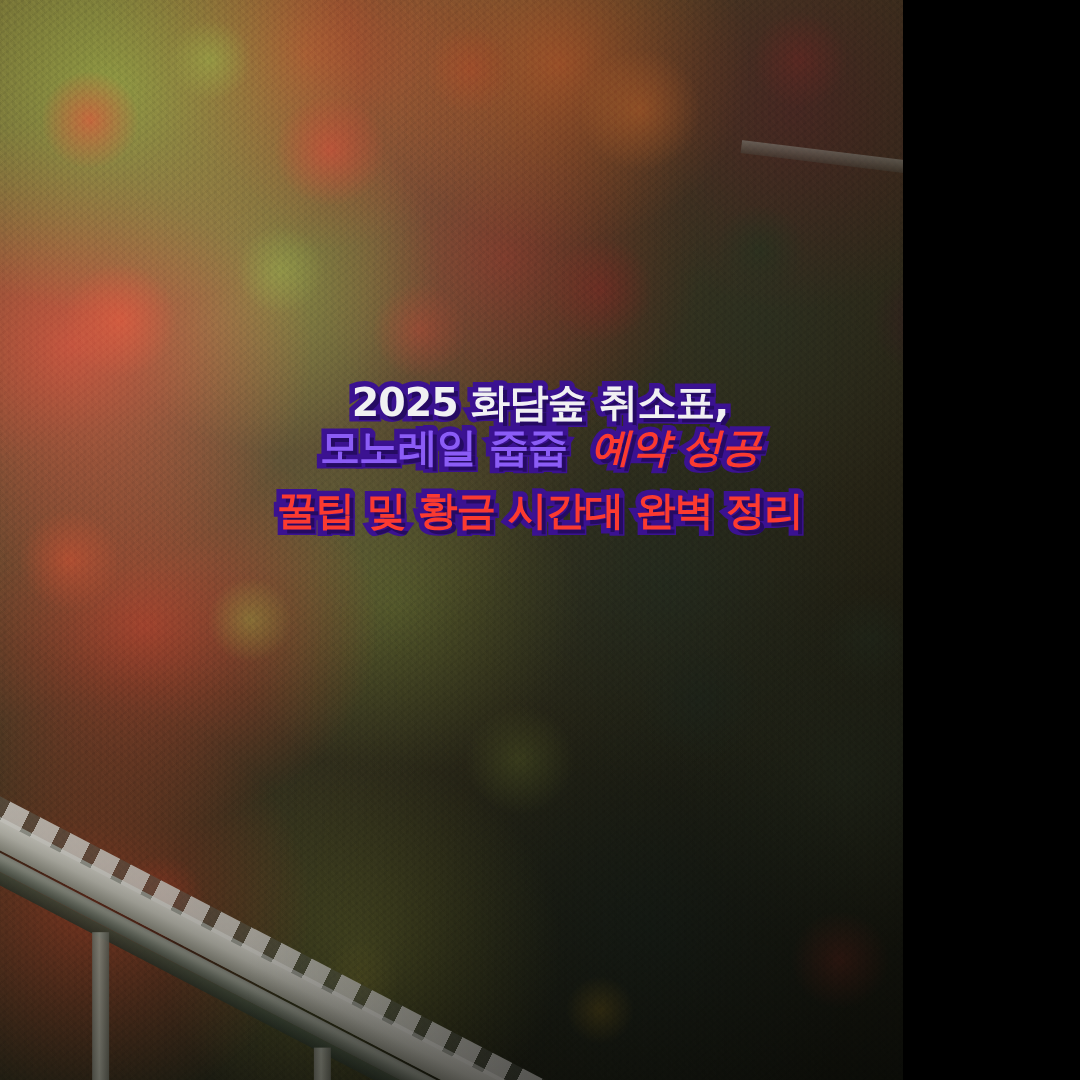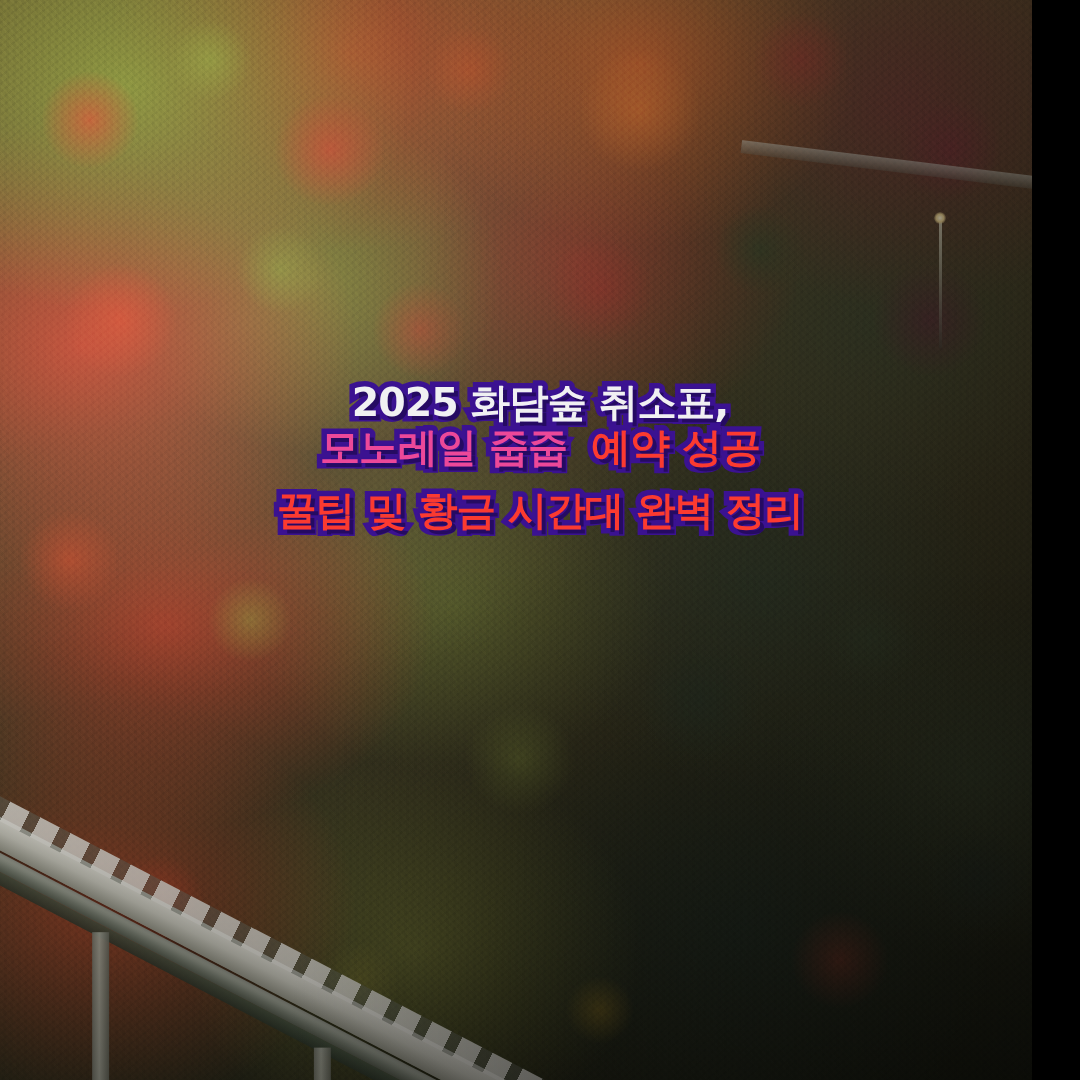--- a/index.html
+++ b/index.html
@@ -7,21 +7,21 @@
     margin: 0;
     padding: 0;
     background: #000;
   }
   body {
     font-family: "Liberation Sans", sans-serif;
   }
 
   #thumbnail-card {
     position: relative;
-    width: 1032px;
+    width: 903px;
     height: 1080px;
     overflow: hidden;
     background: #2b2418;
     isolation: isolate;
   }
 
   
   .photo-layer {
     position: absolute;
     inset: 0;
@@ -227,19 +227,19 @@
   <div class="walkway"></div>
   <div class="lamp-pole"></div>
   <div class="lamp-head"></div>
 
   <div class="photo-layer photo-shade"></div>
 
   <div id="headline">
 
     <span class="line l1" style="-webkit-text-stroke: 11px rgb(59, 18, 145); font-size: 39.5px;"><span class="seg seg-white" style="color: rgb(240, 240, 242);">2025 화담숲 취소표,</span></span>
 
-    <span class="line l2" style="-webkit-text-stroke: 11px rgb(59, 18, 145); font-size: 40px;"><span class="seg seg-white" style="color: #ec4899;">모노레일 줍줍</span><span class="gap"></span><span class="seg seg-red" style="color: rgb(251, 58, 48);">예약 성공</span></span>
+    <span class="line l2" style="-webkit-text-stroke: 11px rgb(59, 18, 145); font-size: 40px;"><span class="seg seg-white" style="color: #8b5cf6;">모노레일 줍줍</span><span class="gap"></span><span class="seg seg-red" style="color: rgb(251, 58, 48); font-style: italic;">예약 성공</span></span>
 
     <span class="line l3" style="-webkit-text-stroke: 11px rgb(59, 18, 145); font-size: 39.5px;"><span class="seg seg-red" style="color: rgb(251, 58, 48);">꿀팁 및 황금 시간대 완벽 정리</span></span>
 
   </div>
 
 </div>
 
 </body></html>

